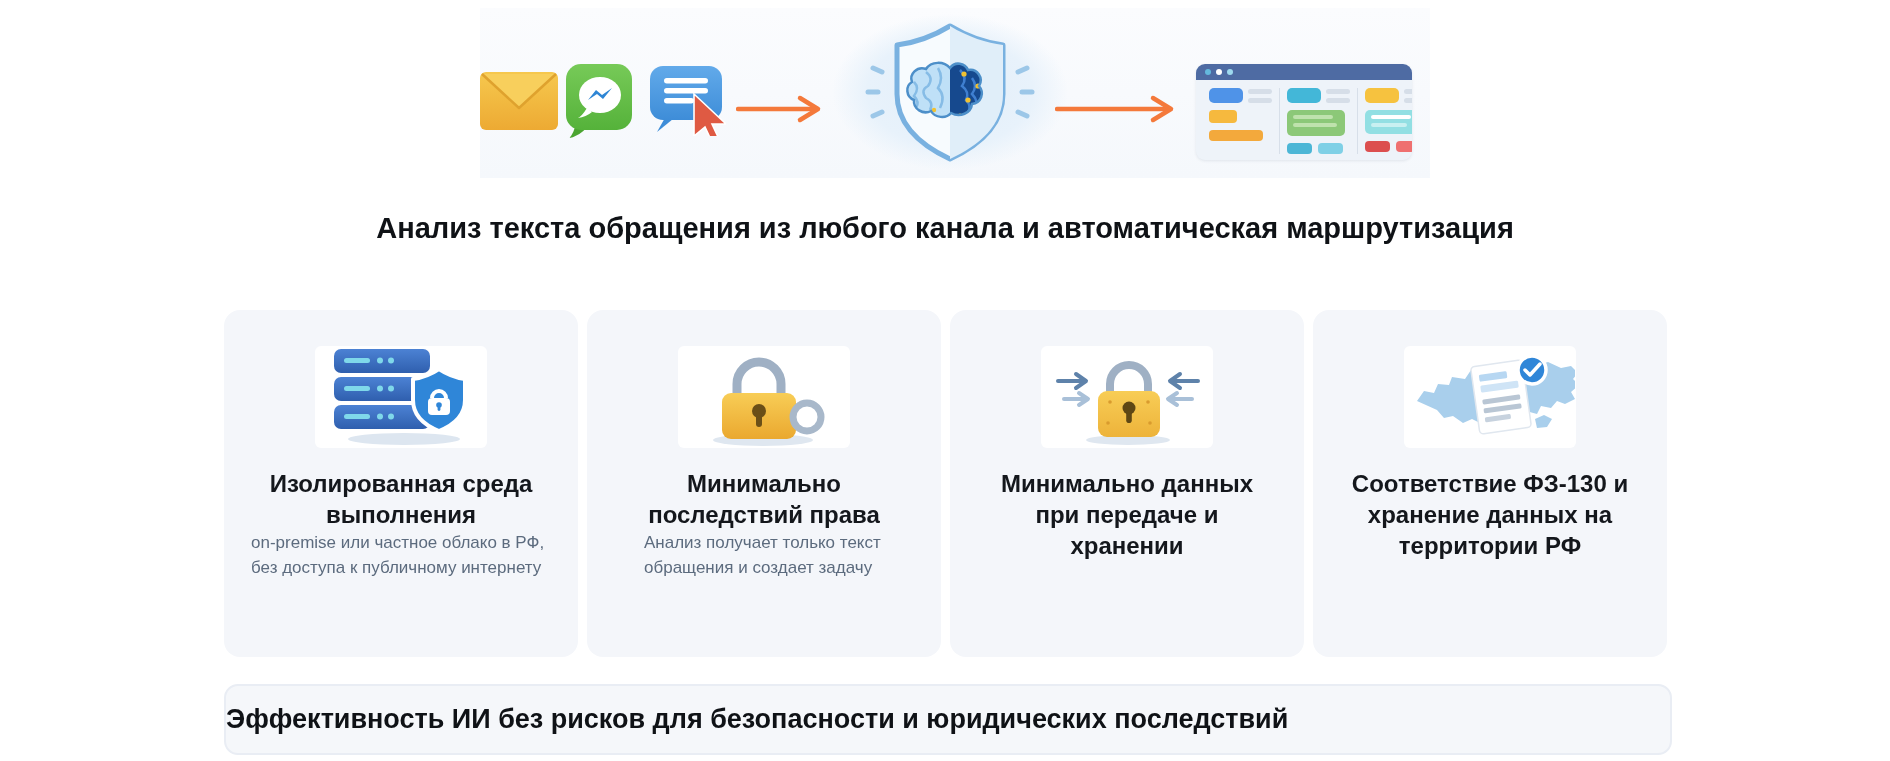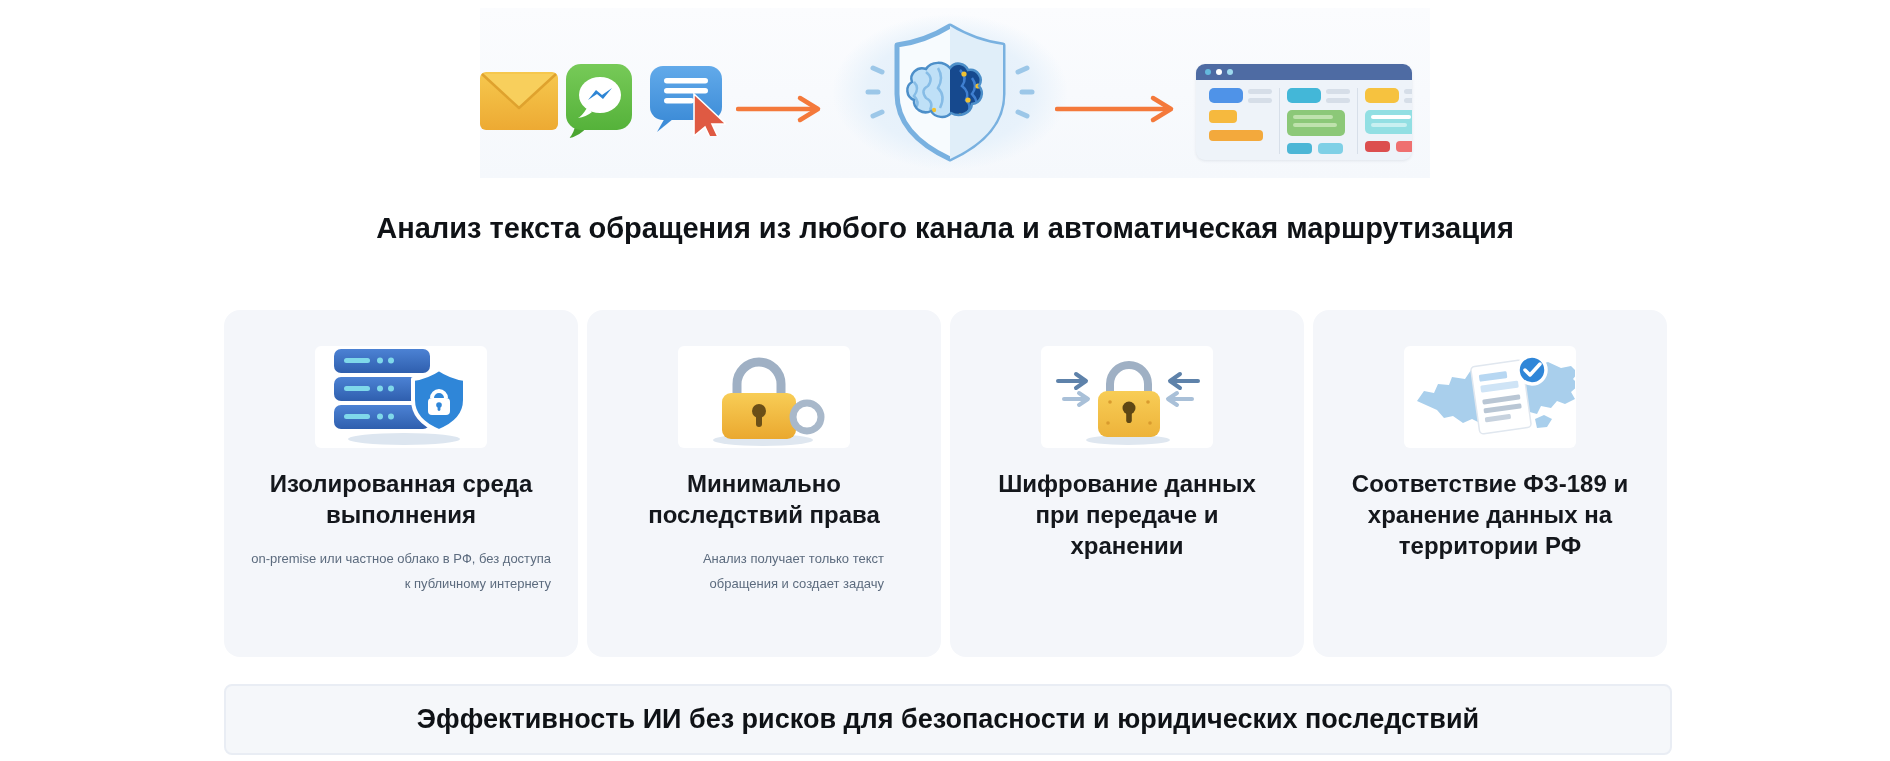--- a/index.html
+++ b/index.html
@@ -50,28 +50,28 @@
   .icon-box {
     width:172px; height:102px; background:#ffffff; border-radius:6px;
     display:flex; align-items:center; justify-content:center;
   }
   .card-title {
     margin-top:20px; text-align:center; font-size:24px; line-height:31px;
     font-weight:700; color:#14171c;
   }
   .t1 { max-width:272px; } .t2 { max-width:252px; } .t3 { max-width:286px; } .t4 { max-width:286px; }
   .card-sub {
-    margin-top:16px; text-align:right; font-size:13px; line-height:25px; color:#5c6b7e;
+    margin-top:0; text-align:left; font-size:17px; line-height:25px; color:#5c6b7e;
   }
   .s1 { max-width:300px; } .s2 { max-width:240px; }
   
   .banner {
     position:absolute; left:224px; top:684px; width:1448px; height:71px;
-    background:#f5f7fa; border:2px solid #e9edf4; border-radius:8px;
-    display:flex; align-items:center; justify-content:center;
+    background:#f5f7fa; border:2px solid #e9edf4; border-radius:14px;
+    display:flex; align-items:center; 
     font-size:27px; font-weight:700; color:#0f1216;
   }
 </style>
 </head>
 <body>
 
 <div class="page">
 
   <div class="hero">
 
@@ -326,21 +326,21 @@
           <circle cx="77" cy="61" r="6.5" fill="#5f4714"></circle>
           <rect x="74.2" y="63" width="5.6" height="13" rx="2.8" fill="#5f4714"></rect>
           <g fill="#d99b2e">
             <circle cx="58" cy="55" r="1.8"></circle>
               <circle cx="96" cy="55" r="1.8"></circle>
             <circle cx="56" cy="76" r="1.8"></circle>
               <circle cx="98" cy="76" r="1.8"></circle>
           </g>
         </svg>
       </div>
-      <div class="card-title t3">Шифрование данных при передаче и хранении</div>
+      <div class="card-title t3">Минимально данных при передаче и хранении</div>
       <div class="card-sub"></div>
     </div>
 
     <div class="card">
       <div class="icon-box">
         <svg width="170" height="104" viewBox="0 0 170 104">
           <path d="M12,56 l7,-10 10,2 4,-9 11,1 3,-8 13,2 6,-9 15,3 9,-8 17,2 11,-6 15,4 10,-3 13,6 10,-2 7,7 -5,6 6,6 -8,7 4,7 -10,5 -8,-3 -6,7 -10,-2 -4,8 -11,-3 -8,5 -9,-4 -6,8 -12,-2 -9,6 -10,-5 -9,4 -10,-7 -9,2 -7,-8 z" fill="#a9cfec"></path>
           <path d="M130,74 l9,-4 8,4 -5,8 -10,1 z" fill="#a9cfec"></path>
           <g transform="rotate(-8 96 52)">
             <rect x="70" y="18" width="52" height="68" rx="4" fill="#ffffff" stroke="#e0e7ef" stroke-width="1.5"></rect>
@@ -349,21 +349,21 @@
             <rect x="77" y="52" width="38" height="5" rx="1.5" fill="#b9c6d4"></rect>
             <rect x="77" y="61" width="38" height="5" rx="1.5" fill="#b9c6d4"></rect>
             <rect x="77" y="70" width="26" height="5" rx="1.5" fill="#c7d2de"></rect>
           </g>
           <g>
             <circle cx="127" cy="25" r="14" fill="#2f86d8" stroke="#ffffff" stroke-width="3.5"></circle>
             <path d="M120,25 l5,5 10,-11" fill="none" stroke="#ffffff" stroke-width="3.5" stroke-linecap="round" stroke-linejoin="round"></path>
           </g>
         </svg>
       </div>
-      <div class="card-title t4">Соответствие ФЗ-189 и хранение данных на территории РФ</div>
+      <div class="card-title t4">Соответствие ФЗ-130 и хранение данных на территории РФ</div>
       <div class="card-sub"></div>
     </div>
   </div>
 
   <div class="banner">
     <span>Эффективность ИИ без рисков для безопасности и юридических последствий</span>
   </div>
 
 </div>
 

